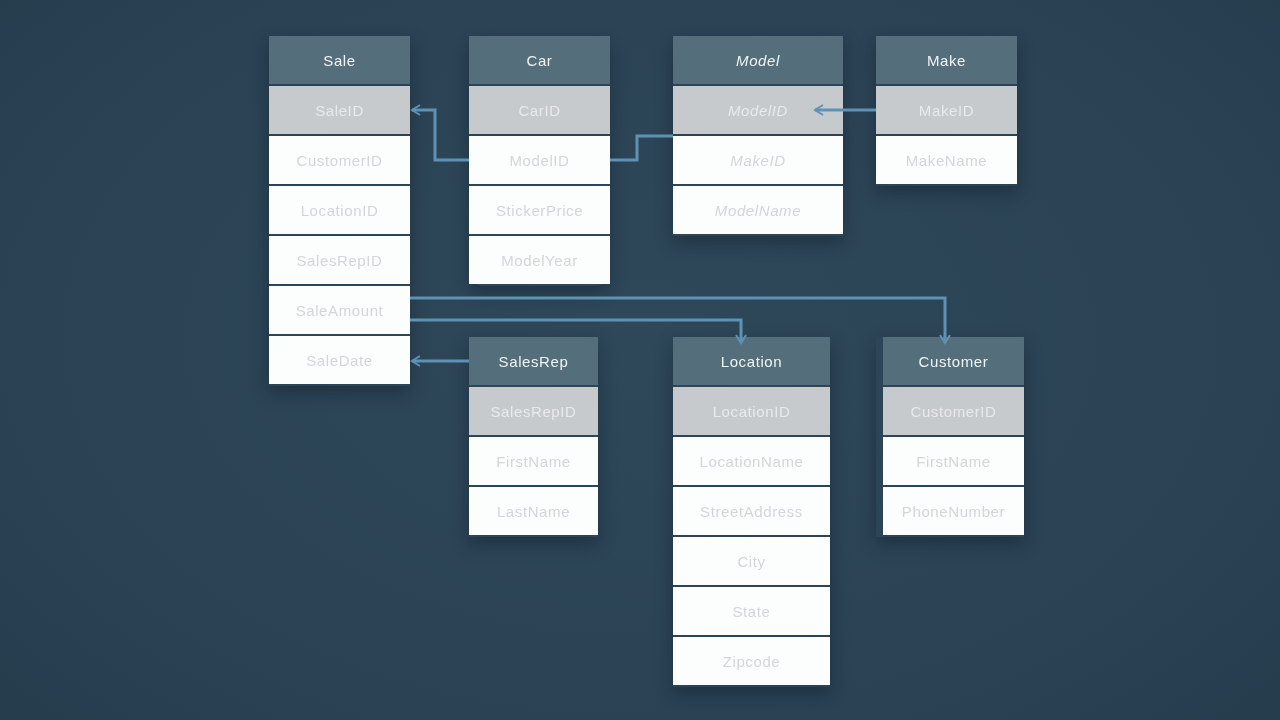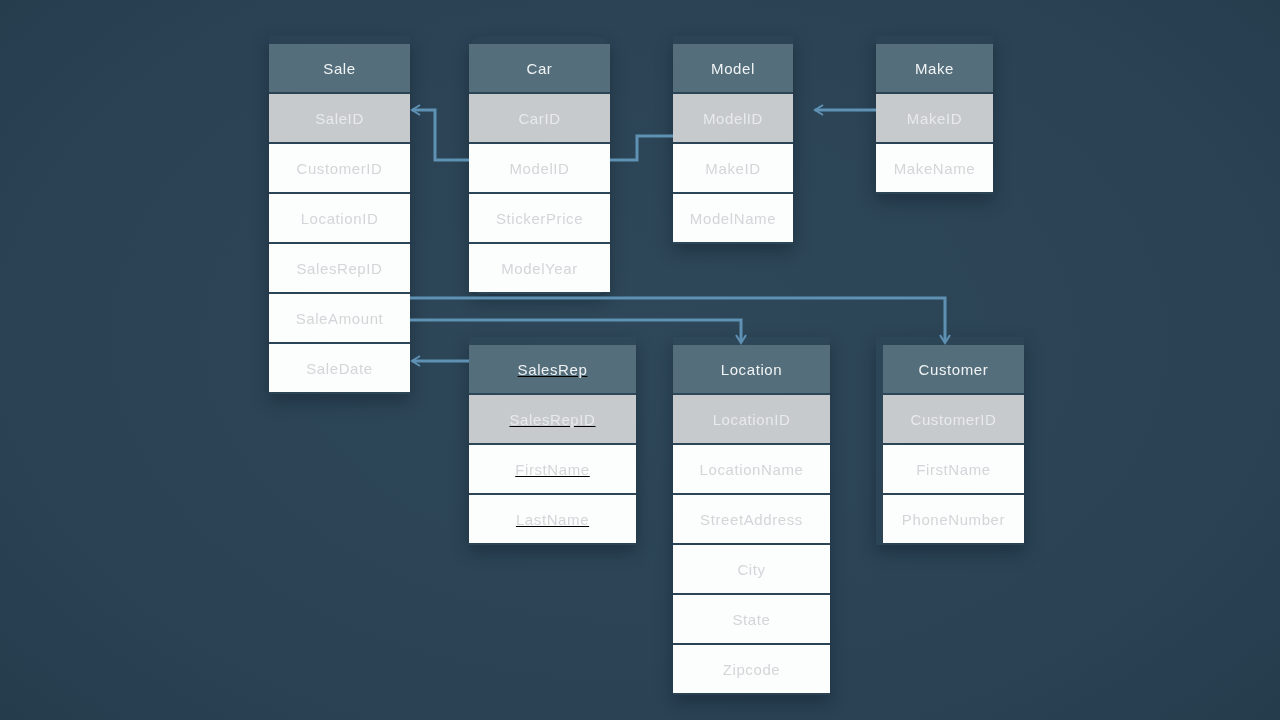--- a/index.html
+++ b/index.html
@@ -28,21 +28,20 @@
     justify-content: center;
     font-size: 15px;
     letter-spacing: 0.6px;
     background: var(--row-bg);
     color: var(--row-text);
     user-select: none;
   }
   .db-row.header {
     background: var(--header-bg);
     color: var(--header-text);
-    margin-top: 8px;
   }
   .db-row.pk {
     background: var(--pk-bg);
     color: var(--pk-text);
   }
   svg.connector-layer {
     position: absolute;
     left: 0;
     top: 0;
     width: 1280px;
@@ -64,32 +63,32 @@
         <div class="db-row">SaleAmount</div>
         <div class="db-row">SaleDate</div>
       </div>
       <div class="db-table" style="left: 469px; top: 36px; width: 141px; border-radius: 14px;">
         <div class="db-row header">Car</div>
         <div class="db-row pk">CarID</div>
         <div class="db-row">ModelID</div>
         <div class="db-row">StickerPrice</div>
         <div class="db-row">ModelYear</div>
       </div>
-      <div class="db-table" style="left: 673px; top: 36px; width: 120px;">
+      <div class="db-table" style="left: 673px; top: 36px; width: 170px; font-style: italic;">
         <div class="db-row header">Model</div>
         <div class="db-row pk">ModelID</div>
         <div class="db-row">MakeID</div>
         <div class="db-row">ModelName</div>
       </div>
-      <div class="db-table" style="left: 876px; top: 36px; width: 117px;">
+      <div class="db-table" style="left: 876px; top: 36px; width: 141px;">
         <div class="db-row header">Make</div>
         <div class="db-row pk">MakeID</div>
         <div class="db-row">MakeName</div>
       </div>
-      <div class="db-table" style="left: 469px; top: 337px; width: 167px; text-decoration: underline;">
+      <div class="db-table" style="left: 469px; top: 337px; width: 129px;">
         <div class="db-row header">SalesRep</div>
         <div class="db-row pk">SalesRepID</div>
         <div class="db-row">FirstName</div>
         <div class="db-row">LastName</div>
       </div>
       <div class="db-table" style="left: 673px; top: 337px; width: 157px;">
         <div class="db-row header">Location</div>
         <div class="db-row pk">LocationID</div>
         <div class="db-row">LocationName</div>
         <div class="db-row">StreetAddress</div>

